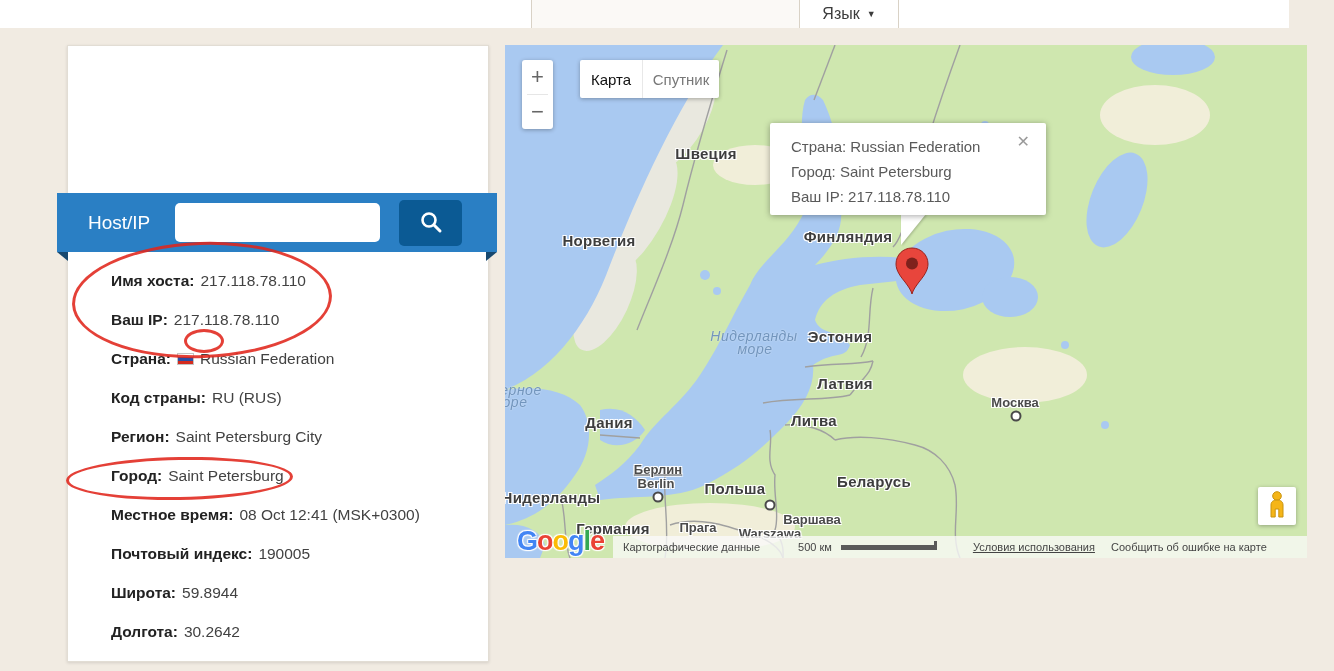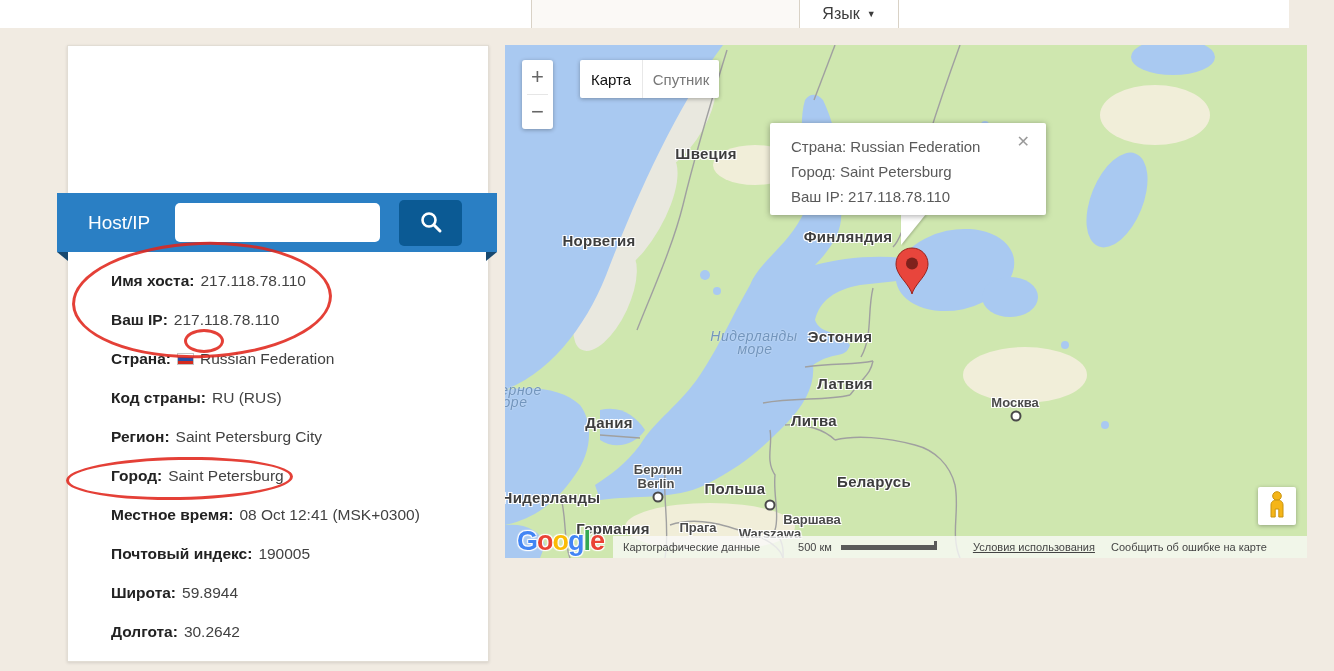--- a/index.html
+++ b/index.html
@@ -255,21 +255,21 @@
         <div class="mlabel country" style="left: 94px; top: 195px;">Норвегия</div>
         <div class="mlabel country" style="left: 343px; top: 191px;">Финляндия</div>
         <div class="mlabel country" style="left: 335px; top: 291px;">Эстония</div>
         <div class="mlabel country" style="left: 340px; top: 338px;">Латвия</div>
         <div class="mlabel country" style="left: 309px; top: 375px;">Литва</div>
         <div class="mlabel country" style="left: 369px; top: 436px;">Беларусь</div>
         <div class="mlabel country" style="left: 104px; top: 377px;">Дания</div>
         <div class="mlabel country" style="left: 46px; top: 452px;">Нидерланды</div>
         <div class="mlabel country" style="left: 230px; top: 443px;">Польша</div>
         <div class="mlabel country" style="left: 108px; top: 483px;">Германия</div>
-        <div class="mlabel city" style="left: 153px; top: 424px;">Берлин</div>
+        <div class="mlabel city" style="left: 153px; top: 424px; text-decoration: underline;">Берлин</div>
         <div class="mlabel city" style="left: 151px; top: 438px;">Berlin</div>
         <div class="mlabel city" style="left: 193px; top: 482px;">Прага</div>
         <div class="mlabel city" style="left: 265px; top: 474px; margin-left: 42px;">Варшава</div>
         <div class="mlabel city" style="left: 265px; top: 488px;">Warszawa</div>
         <div class="mlabel city" style="left: 510px; top: 357px;">Москва</div>
         <div class="mlabel water" style="left: 249px; top: 291px;">Нидерланды</div>
         <div class="mlabel water" style="left: 250px; top: 304px;">море</div>
         <div class="mlabel water" style="left: 16px; top: 345px;">ерное</div>
         <div class="mlabel water" style="left: 10px; top: 357px;">оре</div>
       </div>

